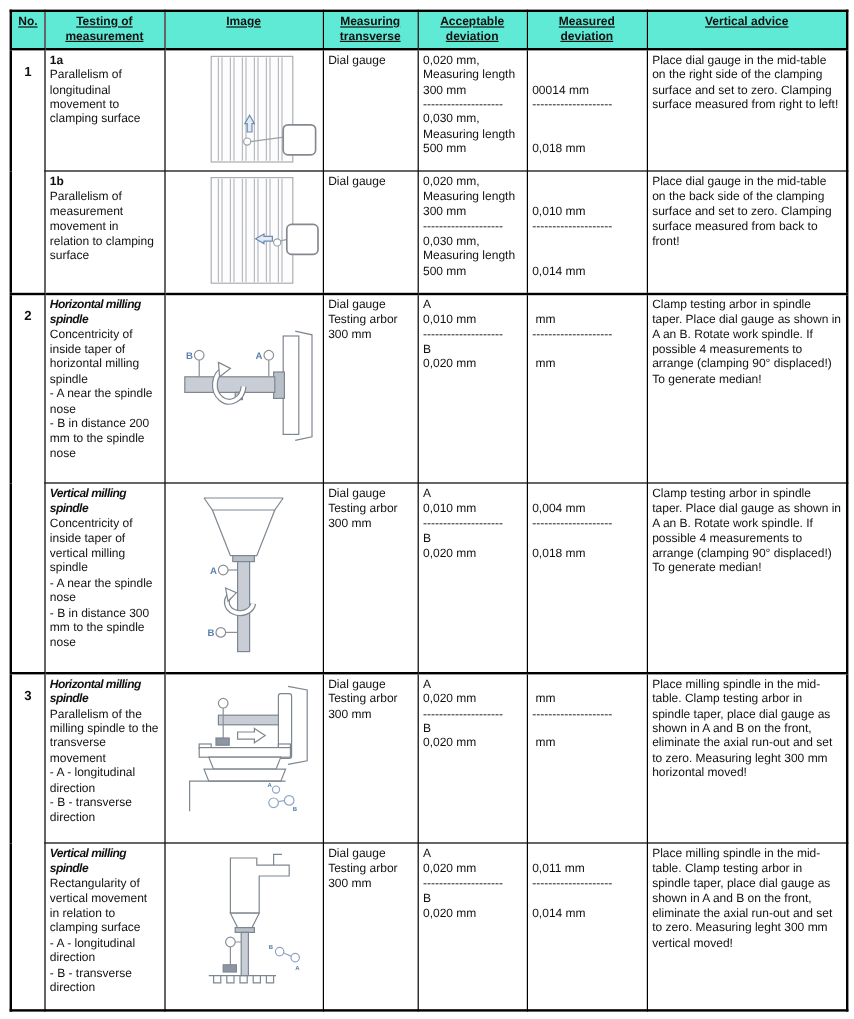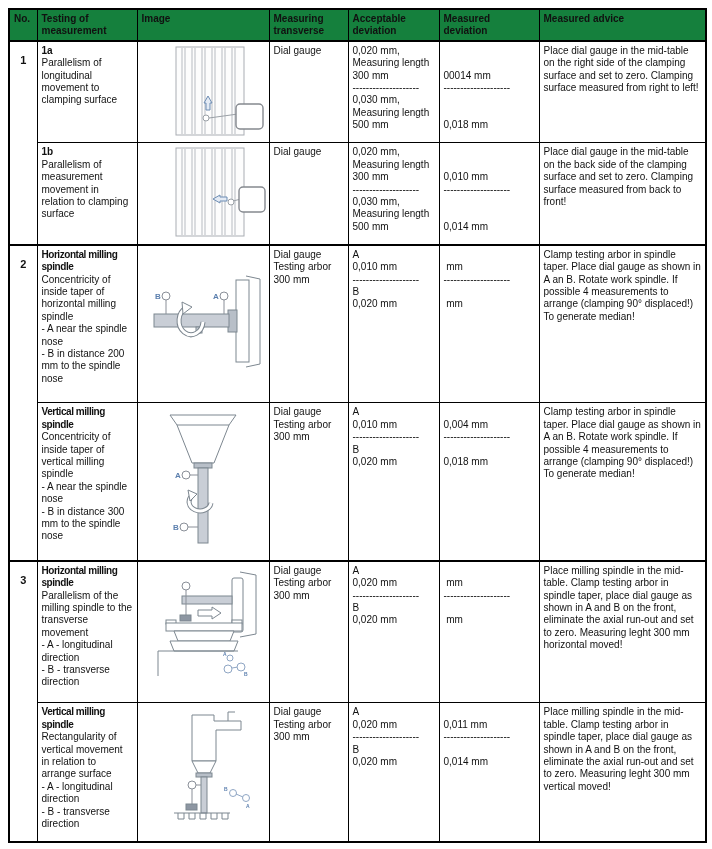--- a/index.html
+++ b/index.html
@@ -1,25 +1,25 @@
 <!DOCTYPE html>
 <html><head>
 <meta charset="utf-8">
 <style>
   html,body{margin:0;padding:0;background:#fff;}
   body{width:712px;height:849px;font-family:"Liberation Sans",sans-serif;color:#111;}
   .page{position:relative;width:712px;height:849px;background:#fff;overflow:hidden;}
   table.proto{position:absolute;left:8px;top:8px;width:697px;border-collapse:collapse;table-layout:fixed;border:2px solid #000;}
   th,td{border:1px solid #000;vertical-align:top;padding:3px 4px 2px 4px;font-size:10px;line-height:12.4px;overflow:hidden;word-wrap:break-word;}
-  thead th{background:#15803d;text-align:left;font-weight:bold;border-bottom:2px solid #000;}
+  thead th{background:#5eead4;text-align:center;font-weight:bold;border-bottom:2px solid #000;text-decoration:underline;}
   tr.group-first td{border-top:2px solid #000;}
   .ml{white-space:pre-line;}
   .no-cell{text-align:center;font-weight:bold;font-size:11px;padding-top:12px;}
   .obj-title{font-weight:bold;}
-  .narrow{letter-spacing:-0.45px;}
+  .narrow{letter-spacing:-0.45px;font-style:italic;}
   .img-cell{text-align:center;padding:2px 1px;}
   svg{display:block;margin:0 auto;}
   svg text{font-family:"Liberation Sans",sans-serif;font-weight:bold;}
 </style>
 </head>
 <body>
 
 <div class="page">
 <table class="proto">
   <colgroup>
@@ -32,21 +32,21 @@
         <col style="width:167px">
   </colgroup>
   <thead>
     <tr style="height:30px">
       <th>No.</th>
       <th>Testing of measurement</th>
       <th>Image</th>
       <th>Measuring transverse</th>
       <th>Acceptable deviation</th>
       <th>Measured deviation</th>
-      <th>Measured advice</th>
+      <th>Vertical advice</th>
     </tr>
   </thead>
   <tbody>
 
     <tr class="group-first" style="height:102px">
       <td class="no-cell" rowspan="2">1</td>
       <td>
         <div class="obj-title">1a</div>
         <div class="ml">Parallelism of longitudinal movement to clamping surface</div>
       </td>
@@ -238,21 +238,21 @@
 &nbsp;mm
 --------------------
 
 &nbsp;mm</td>
       <td>Place milling spindle in the mid-table. Clamp testing arbor in spindle taper, place dial gauge as shown in A and B on the front, eliminate the axial run-out and set to zero. Measuring leght 300 mm horizontal moved!</td>
     </tr>
 
     <tr style="height:139px">
       <td>
         <div class="obj-title narrow">Vertical milling spindle</div>
-        <div class="ml">Rectangularity of vertical movement in relation to arrange surface
+        <div class="ml">Rectangularity of vertical movement in relation to clamping surface
 - A - longitudinal direction
 - B - transverse direction</div>
       </td>
       <td class="img-cell">
         <svg width="126" height="132" viewBox="0 0 126 132">
           <path d="M52,56 L52,10 L74,10 L74,16 L88,16 L88,7 L95,7 M88,16 L101,16 L101,25 L76,25 L76,56 M52,56 H76" fill="none" stroke="#7d8790"></path>
           <polygon points="52,56 76,56 70,68 58,68" fill="#fff" stroke="#7d8790"></polygon>
           <rect x="56" y="68" width="16" height="4" fill="#b8bfc8" stroke="#7d8790"></rect>
           <rect x="61" y="72" width="6" height="36" fill="#c9ced6" stroke="#7d8790"></rect>
           <line x1="52" y1="84" x2="52" y2="101" stroke="#8a8f98"></line>

